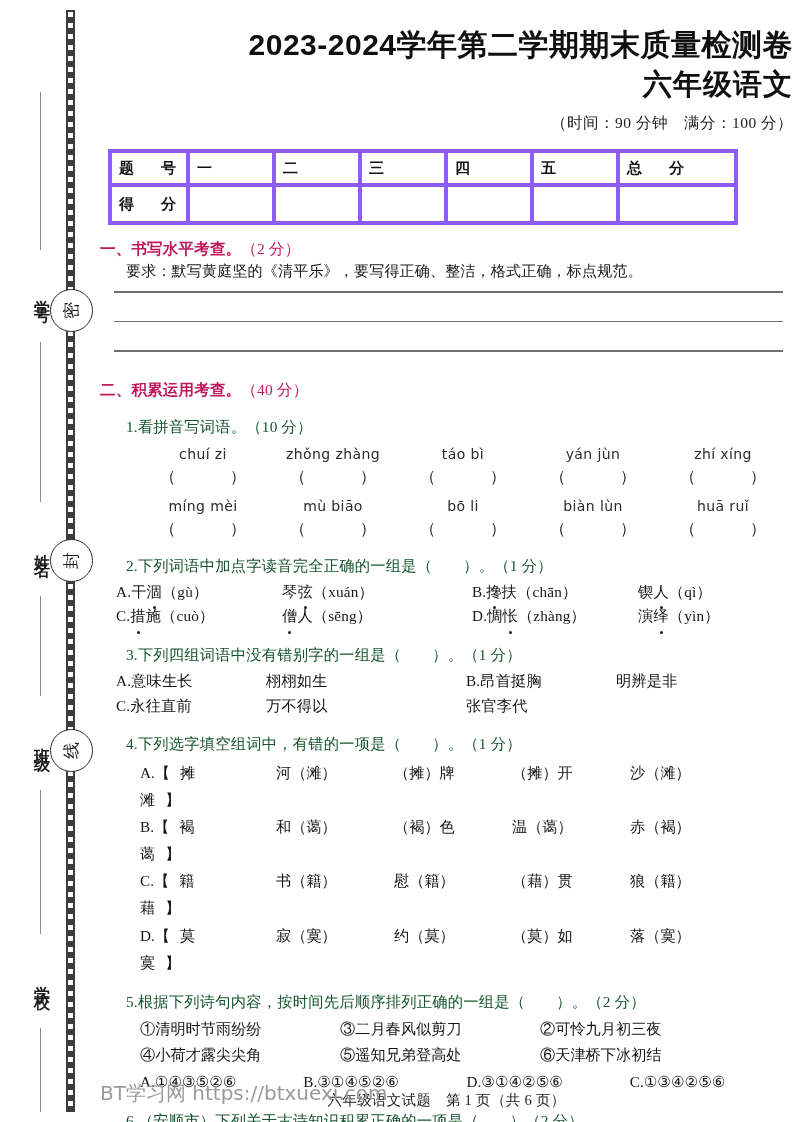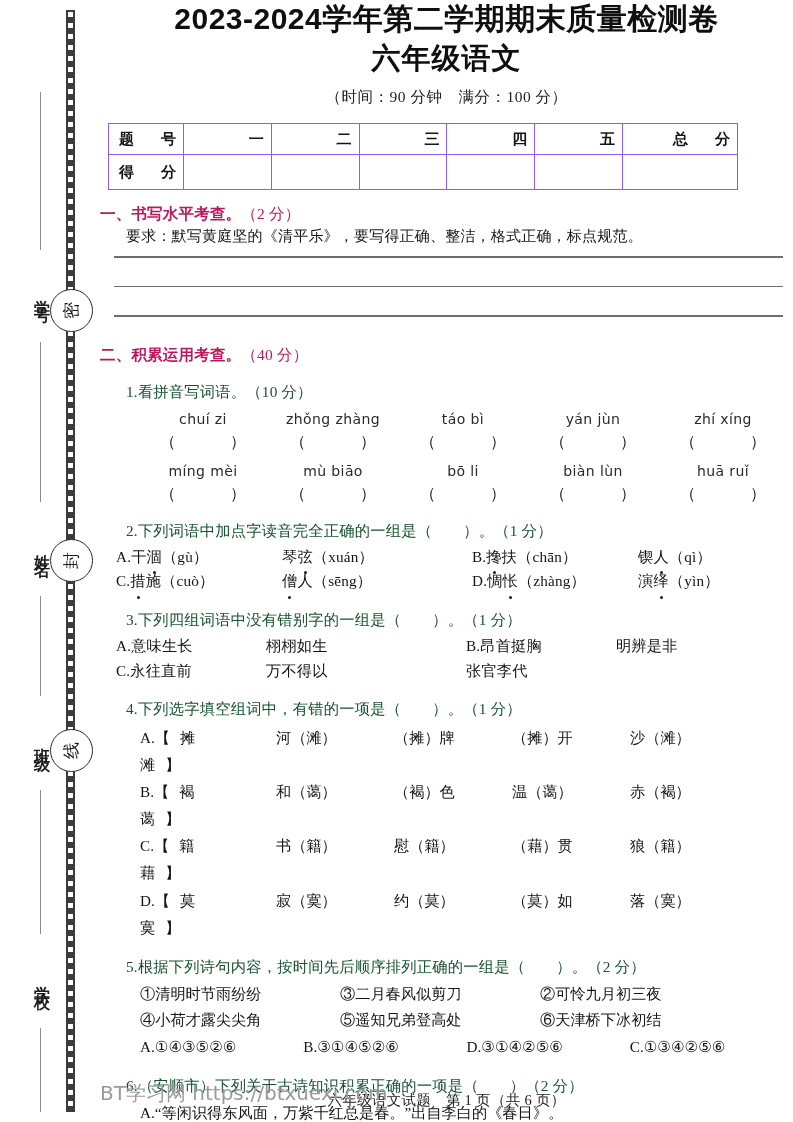--- a/index.html
+++ b/index.html
@@ -90,21 +90,21 @@
   #vline-5 { top: 1028px; height: 84px; }
 
   
   #page {
     position: absolute;
     left: 100px; top: 0;
     width: 693px; height: 1122px;
   }
 
   
-  #title-block { text-align: center; }
+  #title-block { padding-top: 26px; text-align: right; }
   #main-title {
     font-size: 30px;
     font-weight: 700;
     letter-spacing: 0.5px;
     line-height: 1.25;
     font-family: "Liberation Sans", sans-serif;
     color: #0f0f0f;
     white-space: nowrap;
   }
   #subject-title {
@@ -124,23 +124,23 @@
   }
 
   
   #score-table-wrap { margin: 15px 8px 0 8px; }
   table#score-table {
     border-collapse: collapse;
     width: 630px;
     table-layout: fixed;
   }
   #score-table td {
-    border: 1px solid #8b5cf6;
+    border: 4px solid #8b5cf6;
     height: 28px;
-    text-align: right;
+    text-align: left;
     vertical-align: middle;
     font-size: 15px;
     font-weight: 700;
     letter-spacing: 6px;
     text-indent: 6px;
     font-family: "Liberation Sans", sans-serif;
     color: #141414;
   }
   #score-table td.head-cell { width: 72px; }
   #score-table td.total-cell { width: 112px; }

